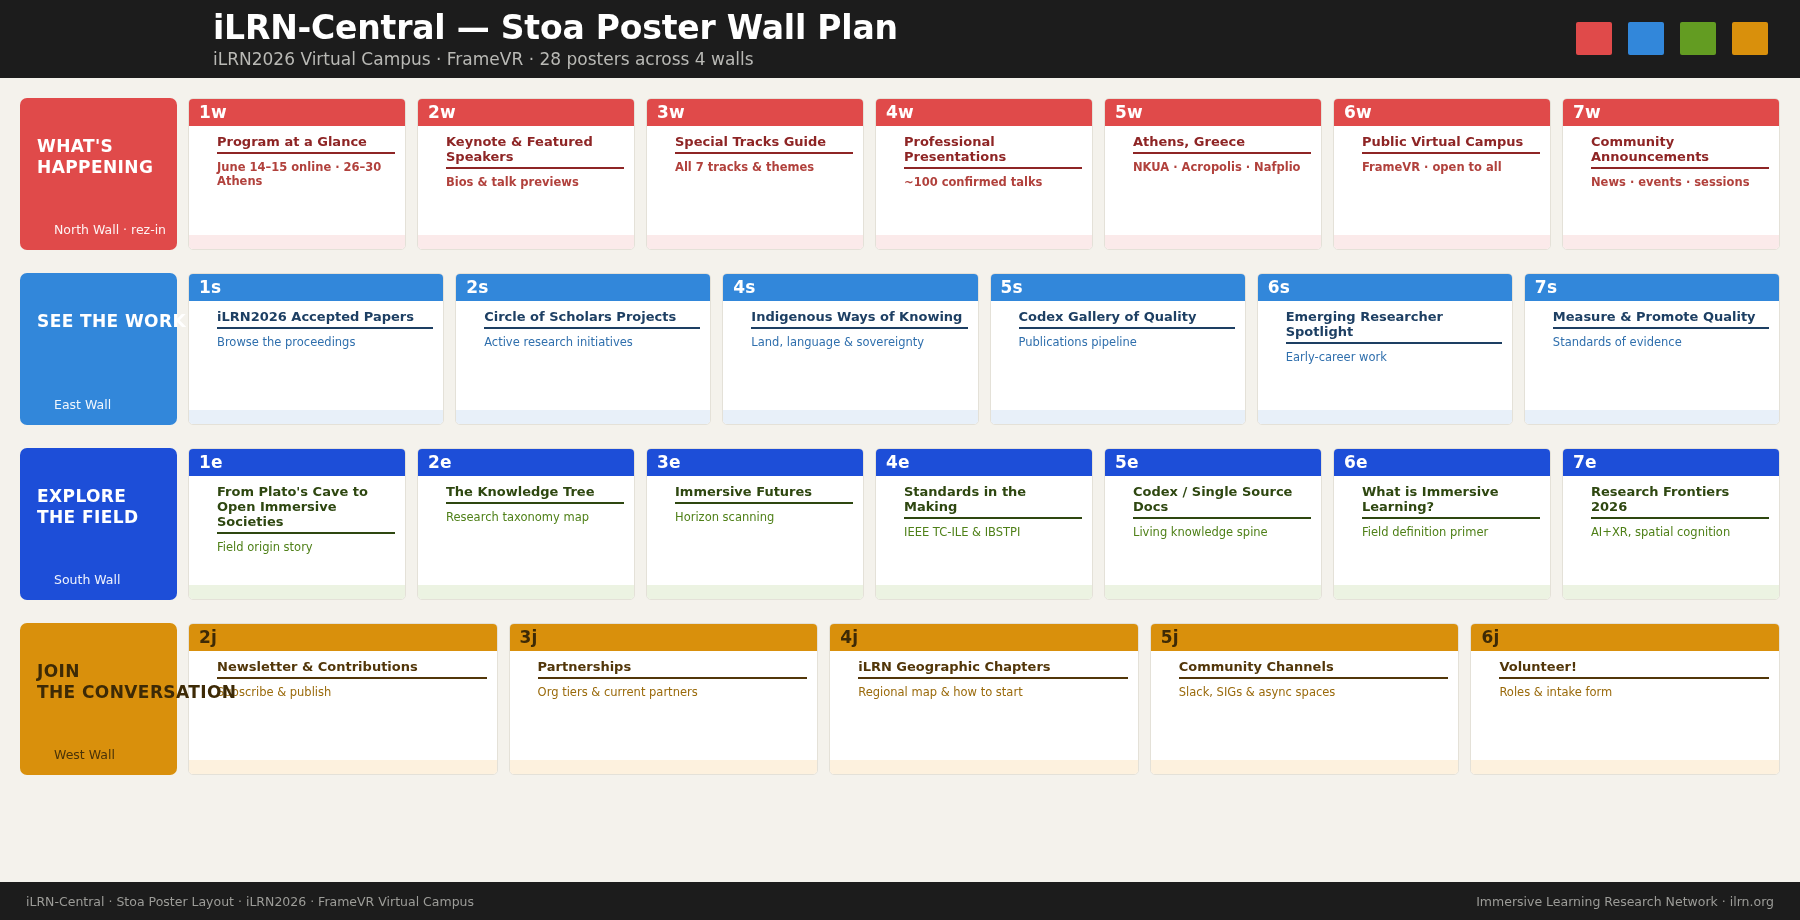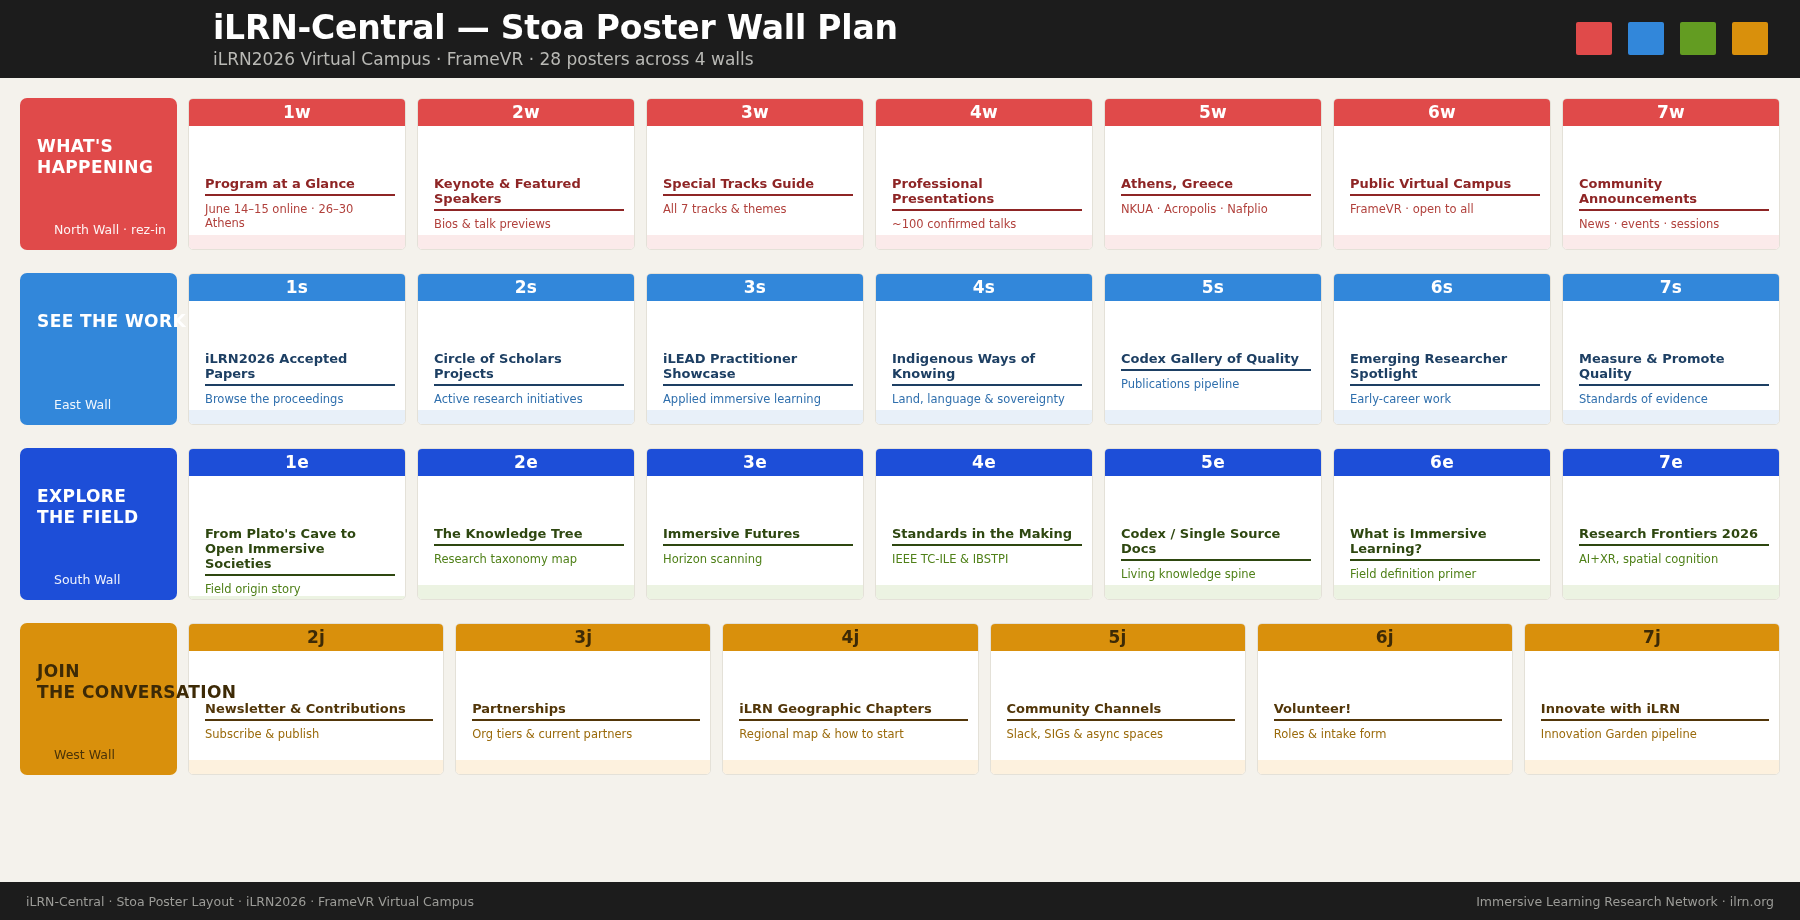--- a/index.html
+++ b/index.html
@@ -76,48 +76,47 @@
     background: #ffffff;
     border-radius: 5px;
     border: 1px solid #e4e1d8;
     display: flex; flex-direction: column;
     overflow: hidden;
   }
   .card-head {
     height: 27px; flex: 0 0 27px;
     display: flex; align-items: center;
     padding: 12px 10px;
-    justify-content: center;
   }
   .card-code {
     font-size: 17px; font-weight: bold; color: #ffffff;
     line-height: 1; letter-spacing: 0.2px;
   }
   .card.orange .card-code { color: #3d2a06; }
-  .card-body { flex: 1 1 auto; padding: 8px 10px 0 16px; margin-top: 42px; }
+  .card-body { flex: 1 1 auto; padding: 8px 10px 0 28px; }
   .card-title {
     font-size: 13px; font-weight: bold; line-height: 15px;
     padding-bottom: 3px;
     border-bottom: 2px solid currentColor;
     display: block;
   }
   .card-sub {
     font-size: 11.5px; line-height: 14px;
     margin-top: 6px;
   }
   .card-foot { height: 14px; flex: 0 0 14px; }
 
   
   .t-red    { background: #e04a4a; }
   .t-blue   { background: #3287da; }
   .t-green  { background: #1d4ed8; }
   .t-orange { background: #d9900c; }
 
   .card.red    .card-title { color: #8e2525; }
-  .card.red    .card-sub   { color: #b1413c; }
+  .card.red    .card-sub   { color: #b1413c; font-weight: bold; }
   .card.red    .card-foot  { background: #fbeaea; }
 
   .card.blue   .card-title { color: #1d3f63; }
   .card.blue   .card-sub   { color: #2f6fad; }
   .card.blue   .card-foot  { background: #e8f0f9; }
 
   .card.green  .card-title { color: #2e4710; }
   .card.green  .card-sub   { color: #4f8018; }
   .card.green  .card-foot  { background: #ecf3e2; }
 
@@ -261,30 +260,20 @@
               <span class="card-code">2s</span>
             </div>
             <div class="card-body">
               <div class="card-title">Circle of Scholars Projects</div>
               <div class="card-sub">Active research initiatives</div>
             </div>
             <div class="card-foot"></div>
           </div>
           <div class="card blue">
             <div class="card-head t-blue">
-              <span class="card-code">3s</span>
-            </div>
-            <div class="card-body">
-              <div class="card-title">iLEAD Practitioner Showcase</div>
-              <div class="card-sub">Applied immersive learning</div>
-            </div>
-            <div class="card-foot"></div>
-          </div>
-          <div class="card blue">
-            <div class="card-head t-blue">
               <span class="card-code">4s</span>
             </div>
             <div class="card-body">
               <div class="card-title">Indigenous Ways of Knowing</div>
               <div class="card-sub">Land, language &amp; sovereignty</div>
             </div>
             <div class="card-foot"></div>
           </div>
           <div class="card blue">
             <div class="card-head t-blue">
@@ -451,30 +440,20 @@
           <div class="card orange">
             <div class="card-head t-orange">
               <span class="card-code">6j</span>
             </div>
             <div class="card-body">
               <div class="card-title">Volunteer!</div>
               <div class="card-sub">Roles &amp; intake form</div>
             </div>
             <div class="card-foot"></div>
           </div>
-          <div class="card orange">
-            <div class="card-head t-orange">
-              <span class="card-code">7j</span>
-            </div>
-            <div class="card-body">
-              <div class="card-title">Innovate with iLRN</div>
-              <div class="card-sub">Innovation Garden pipeline</div>
-            </div>
-            <div class="card-foot"></div>
-          </div>
         </div>
       </div>
     </div>
 
   <div class="footer">
     <div class="footer-left">iLRN-Central · Stoa Poster Layout · iLRN2026 · FrameVR Virtual Campus</div>
     <div class="footer-right">Immersive Learning Research Network · ilrn.org</div>
   </div>
 
 </div>

